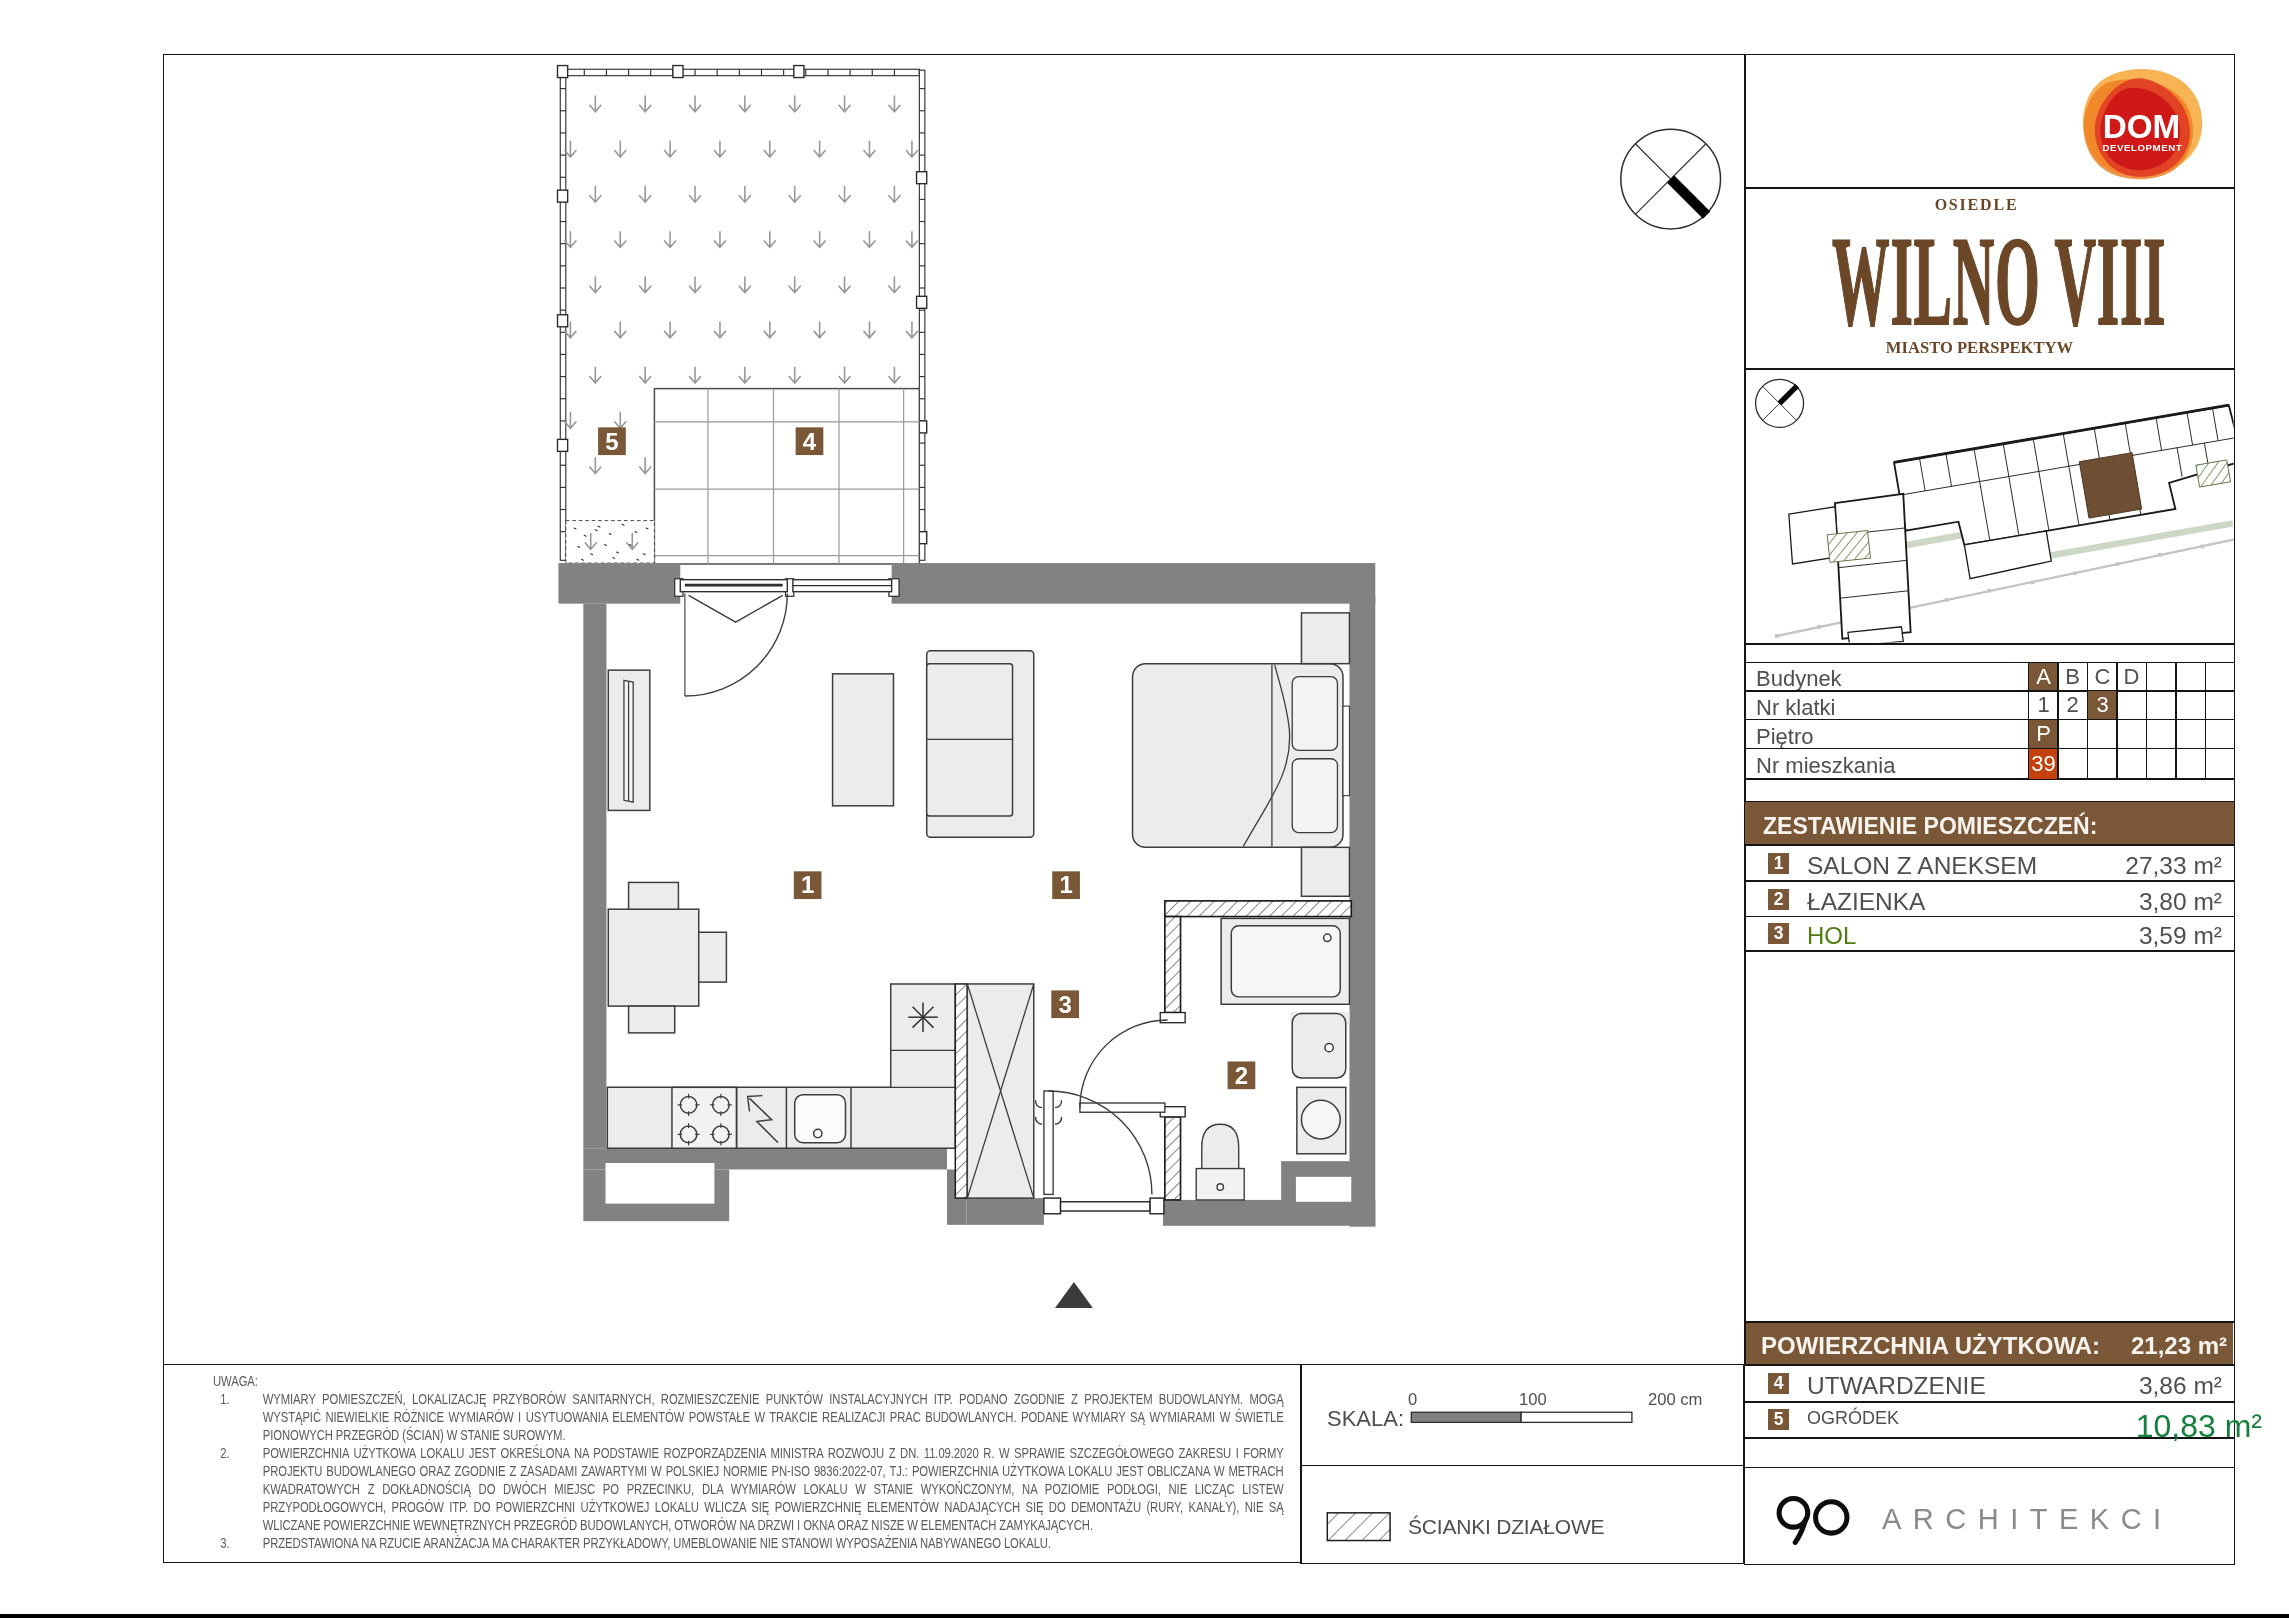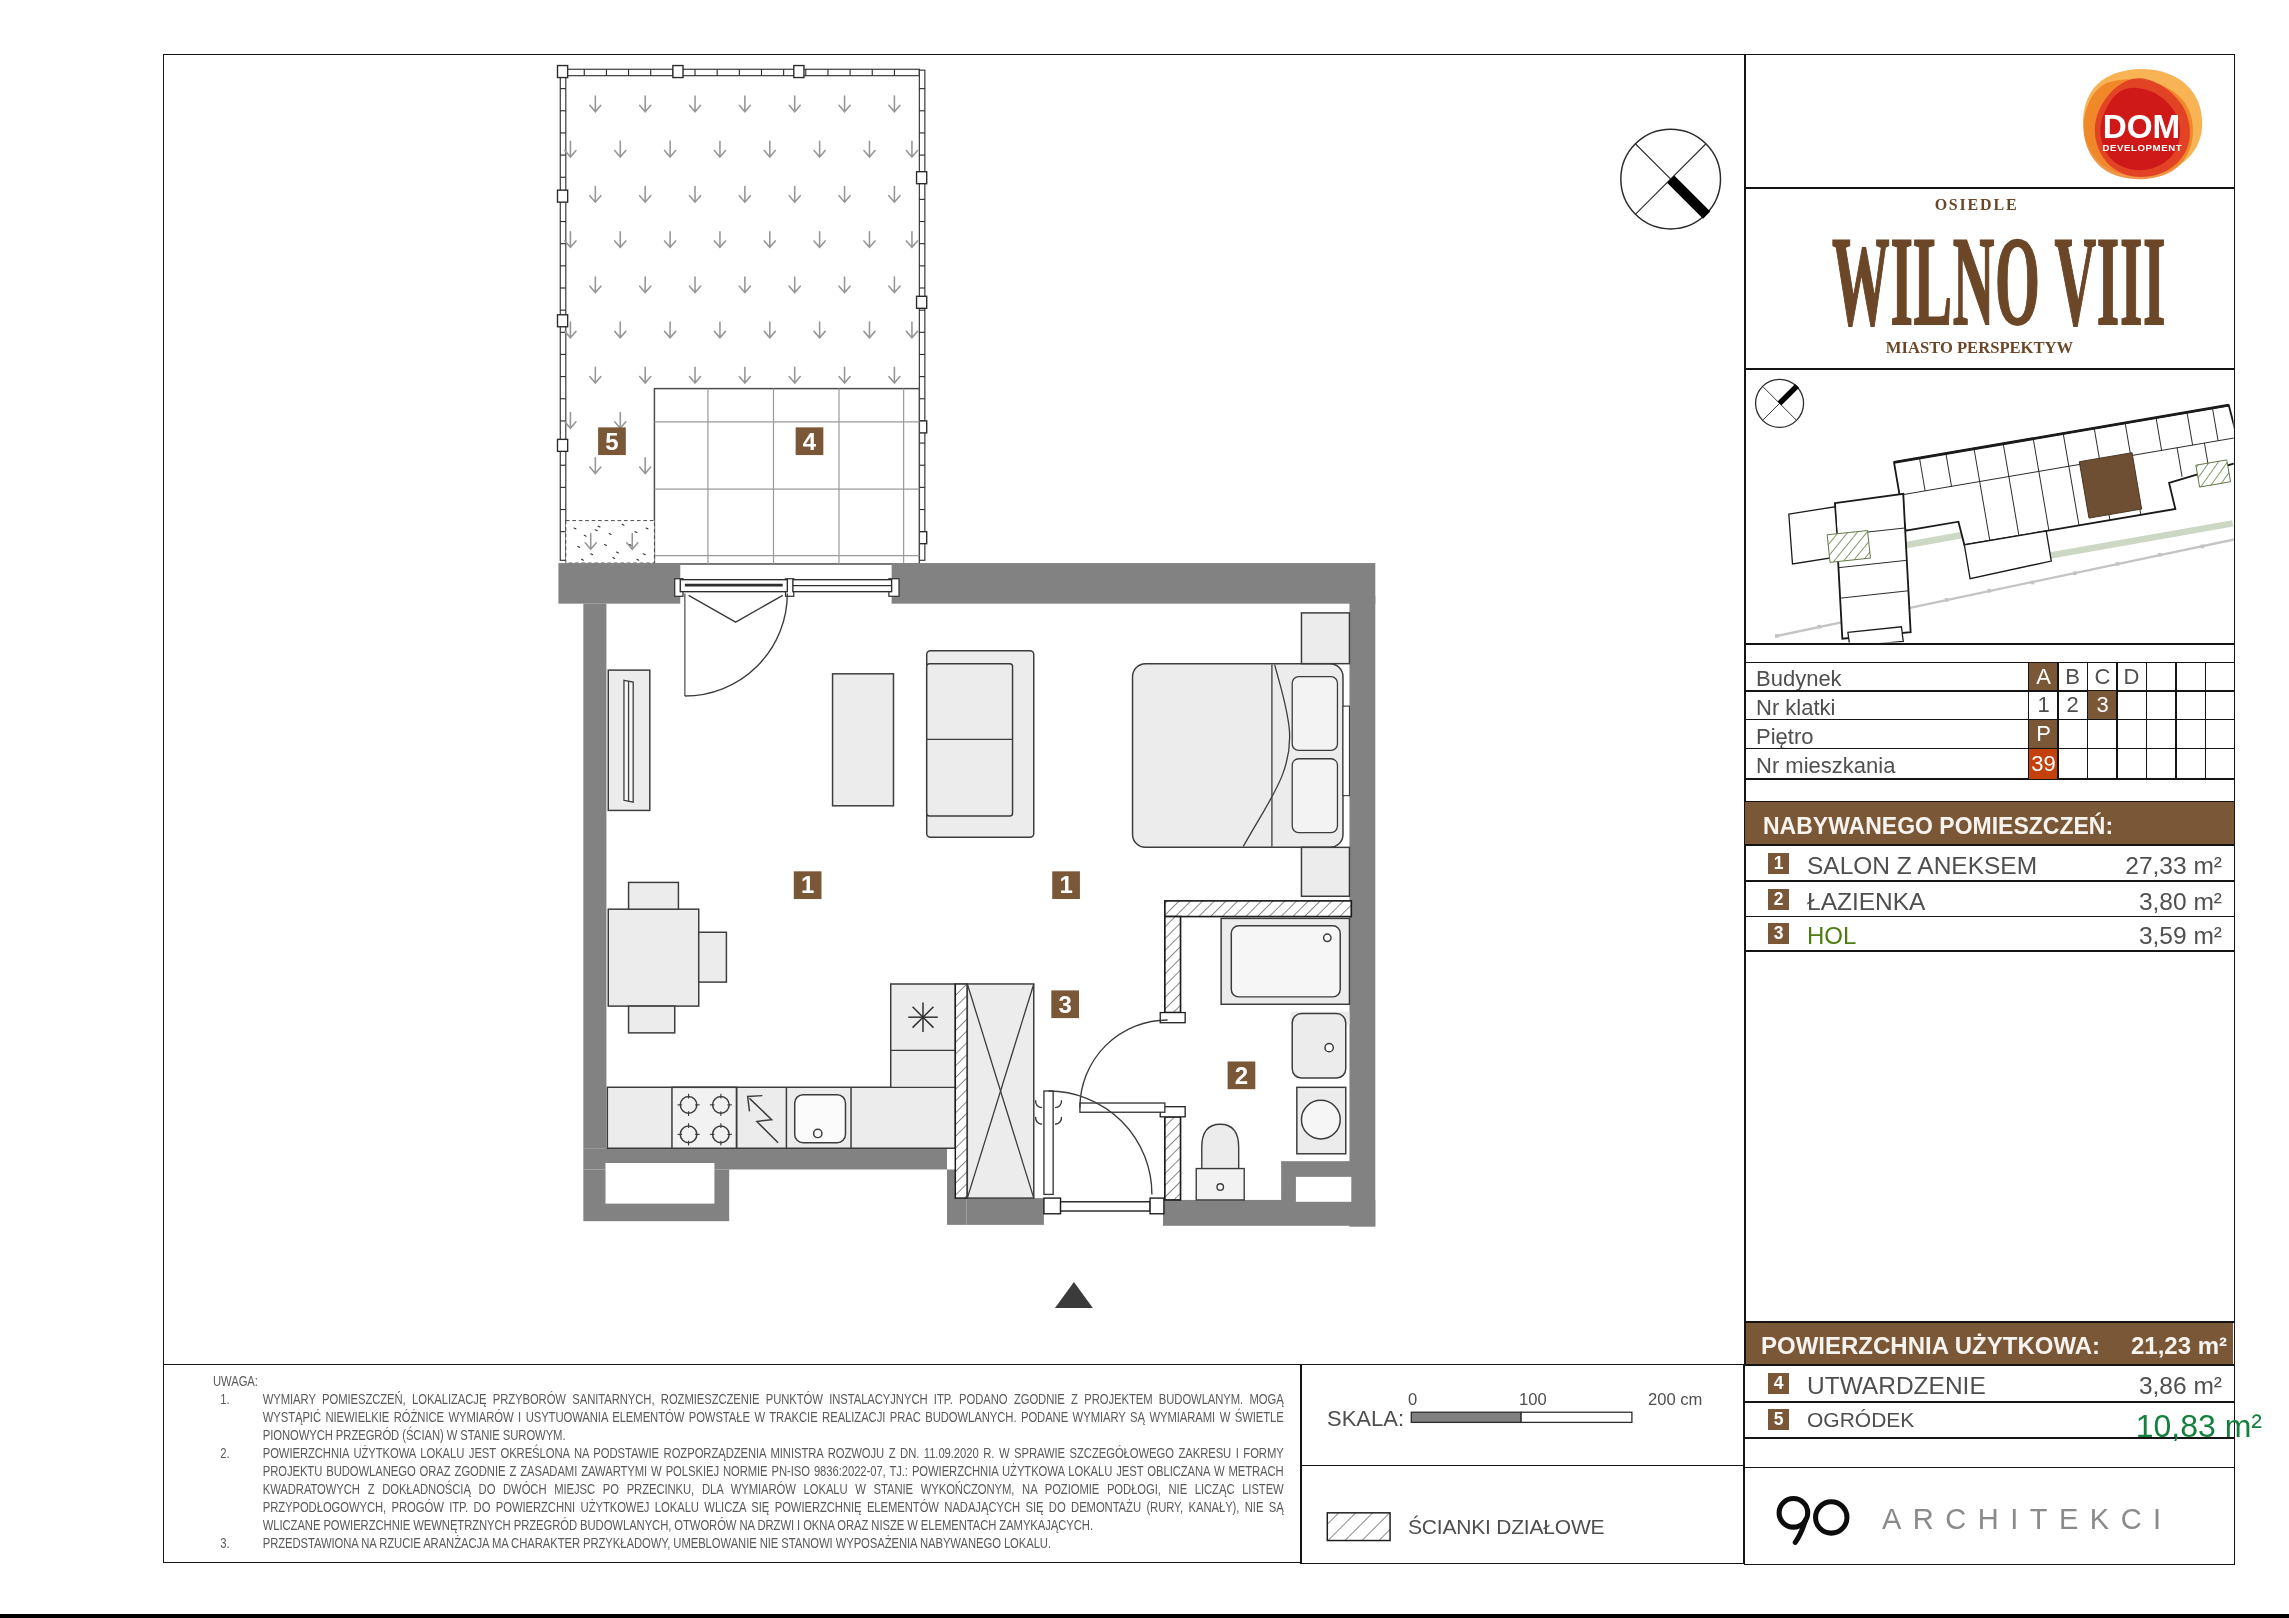--- a/index.html
+++ b/index.html
@@ -83,21 +83,21 @@
 <div class="box" style="left:2028px;top:748px;width:31px;height:32px;background:#c2410c;color:#fff;font-size:22px;text-align:center;line-height:29.5px;">39</div>
 <div class="box" style="left:2057px;top:748px;width:31px;height:32px;"></div>
 <div class="box" style="left:2087px;top:748px;width:31px;height:32px;"></div>
 <div class="box" style="left:2116px;top:748px;width:31px;height:32px;"></div>
 <div class="box" style="left:2146px;top:748px;width:31px;height:32px;"></div>
 <div class="box" style="left:2175px;top:748px;width:31px;height:32px;"></div>
 <div class="box" style="left:2205px;top:748px;width:30px;height:32px;"></div>
 </div>
 
 <div class="box" style="left:1744px;top:801px;width:491px;height:45px;background:#7a5737;"></div>
-<div class="txt" style="left:1763px;top:813px;font-size:23px;font-weight:bold;color:#f7f3ee;">NABYWANEGO POMIESZCZEŃ:</div>
+<div class="txt" style="left:1763px;top:813px;font-size:23px;font-weight:bold;color:#f7f3ee;">ZESTAWIENIE POMIESZCZEŃ:</div>
 
 <div class="box" style="left:1744px;top:844px;width:491px;height:38px;"></div>
 <div class="abs" style="left:1768px;top:853px;width:21px;height:21px;background:#7a5737;color:#fff;font-size:17.5px;font-weight:bold;text-align:center;line-height:21px;">1</div>
 <div class="txt" style="left:1807px;top:852px;font-size:24.5px;color:#4f4f4f;">SALON Z ANEKSEM</div>
 <div class="txt" style="left:2222px;top:852px;font-size:24.5px;color:#4f4f4f;transform:translateX(-100%);">27,33 m²</div>
 
 <div class="box" style="left:1744px;top:880px;width:491px;height:37px;"></div>
 <div class="abs" style="left:1768px;top:889px;width:21px;height:21px;background:#7a5737;color:#fff;font-size:17.5px;font-weight:bold;text-align:center;line-height:21px;">2</div>
 <div class="txt" style="left:1807px;top:888px;font-size:24.5px;color:#4f4f4f;">ŁAZIENKA</div>
 <div class="txt" style="left:2222px;top:888px;font-size:24.5px;color:#4f4f4f;transform:translateX(-100%);">3,80 m²</div>
@@ -112,21 +112,21 @@
 <div class="txt" style="left:1761px;top:1332px;font-size:24px;font-weight:bold;color:#f7f3ee;">POWIERZCHNIA UŻYTKOWA:</div>
 <div class="txt" style="left:2227px;top:1332px;font-size:24px;font-weight:bold;color:#f7f3ee;transform:translateX(-100%);">21,23 m²</div>
 
 <div class="box" style="left:1744px;top:1364px;width:491px;height:39px;"></div>
 <div class="abs" style="left:1768px;top:1373px;width:21px;height:21px;background:#7a5737;color:#fff;font-size:17.5px;font-weight:bold;text-align:center;line-height:21px;">4</div>
 <div class="txt" style="left:1807px;top:1372px;font-size:24.5px;color:#4f4f4f;">UTWARDZENIE</div>
 <div class="txt" style="left:2222px;top:1372px;font-size:24.5px;color:#4f4f4f;transform:translateX(-100%);">3,86 m²</div>
 
 <div class="box" style="left:1744px;top:1401px;width:491px;height:38px;"></div>
 <div class="abs" style="left:1768px;top:1409px;width:21px;height:21px;background:#7a5737;color:#fff;font-size:17.5px;font-weight:bold;text-align:center;line-height:21px;">5</div>
-<div class="txt" style="left:1807px;top:1408px;font-size:21px;color:#4f4f4f;">OGRÓDEK</div>
+<div class="txt" style="left:1807px;top:1408px;font-size:18px;color:#4f4f4f;">OGRÓDEK</div>
 <div class="txt" style="left:2222px;top:1408px;font-size:32px;color:#15803d;transform:translateX(-100%);margin-left:40px;">10,83 m²</div>
 
 <div class="txt" style="left:1882px;top:1503px;font-size:29px;letter-spacing:11.5px;color:#8a8a8a;">ARCHITEKCI</div>
 
 <div class="txt" style="left:1327px;top:1406px;font-size:22px;color:#4f4f4f;">SKALA:</div>
 <div class="txt" style="left:1408px;top:1390px;font-size:16.6px;color:#4f4f4f;">0</div>
 <div class="txt" style="left:1519px;top:1390px;font-size:16.6px;color:#4f4f4f;">100</div>
 <div class="txt" style="left:1632px;top:1390px;font-size:16.6px;color:#4f4f4f;margin-left:16px;">200 cm</div>
 
 <div class="txt" style="left:1408px;top:1515px;font-size:21px;letter-spacing:-0.2px;color:#4f4f4f;">ŚCIANKI DZIAŁOWE</div>

